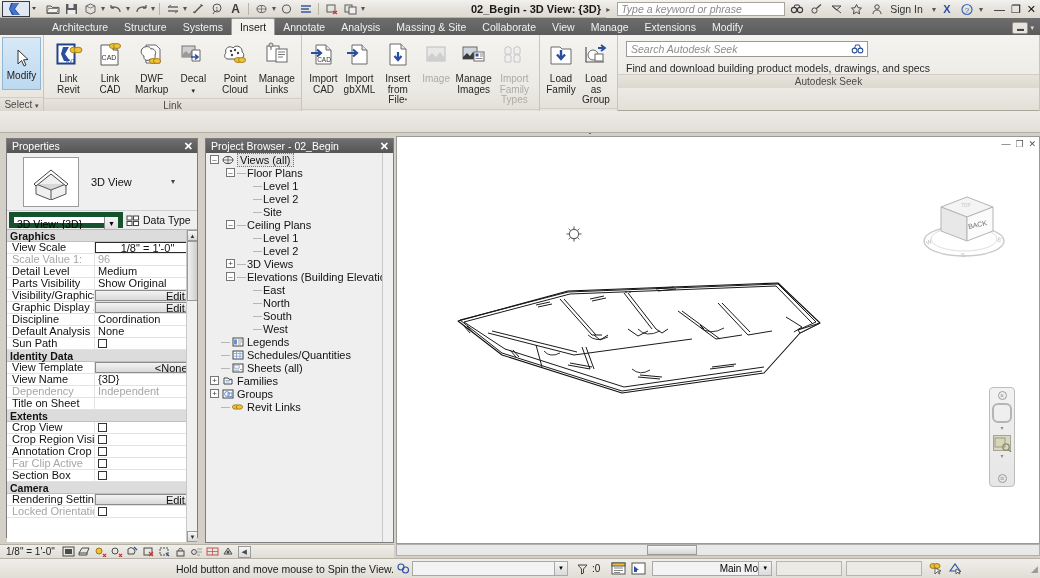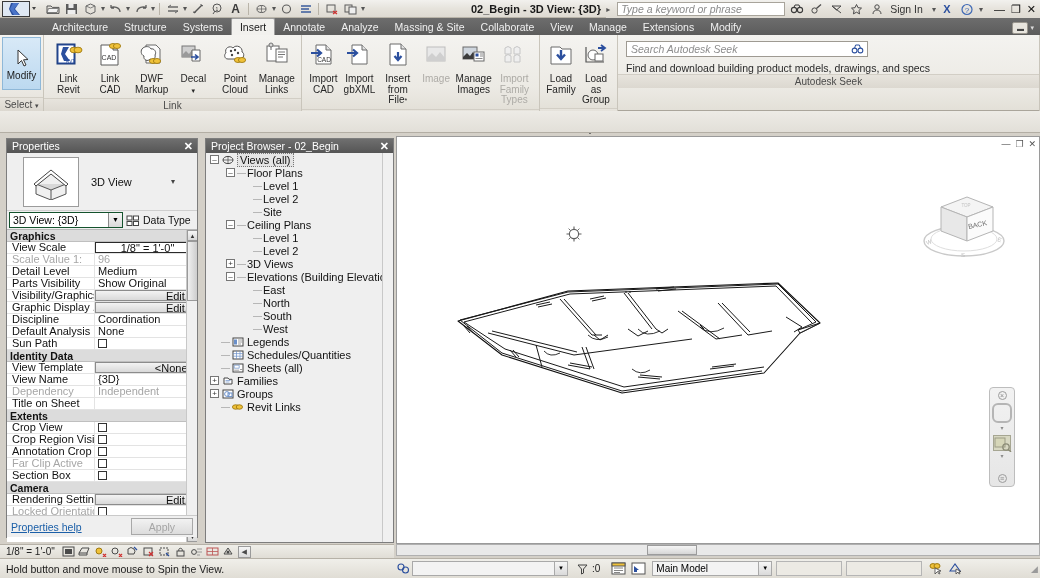--- a/index.html
+++ b/index.html
@@ -150,21 +150,21 @@
     width: 56px; height: 50px; background: #fff; border: 1px solid #9b9b9b;
     display: flex; align-items: center; justify-content: center;
   }
   .prop-typename { flex: 1; font-size: 11px; color: #111; padding-left: 12px; }
   .prop-caret { padding-right: 6px; color: #444; font-size: 8px; }
   .prop-selector {
     display: flex; align-items: center; height: 18px; padding: 1px 2px; gap: 3px;
     background: #efefef;
   }
   .prop-combo {
-    width: 114px; height: 16px; background: #fff; border: 1px solid #14532d;
+    width: 114px; height: 16px; background: #fff; border: 5px solid #14532d;
     font-size: 10.5px; line-height: 14px; padding-left: 3px; position: relative;
   }
   .prop-combo .arrow {
     position: absolute; right: 0; top: 0; width: 14px; height: 14px;
     background: linear-gradient(to bottom,#f6f6f6,#dadada); border-left: 1px solid #8a8a8a;
     display: flex; align-items: center; justify-content: center; font-size: 7px;
   }
   .edit-type { font-size: 10.5px; display: flex; align-items: center; gap: 3px; color: #111; }
 
   .prop-grid { background: #fff; border-top: 1px solid #b7b7b7; position: relative; }
@@ -259,21 +259,21 @@
     position: absolute; left: 0; top: 544px; width: 394px; height: 14px;
     background: linear-gradient(to bottom,#efeee9,#e0ddd5);
     border-top: 1px solid #b6b1a7;
     display: flex; align-items: center; gap: 3px; padding-left: 6px;
   }
   .vc-scale { font-size: 10px; color: #222; margin-right: 4px; }
   .vc-ico { width: 13px; height: 12px; display: flex; align-items: center; justify-content: center; color: #4a4a4a; font-size: 9px; }
   .statusbar {
     position: absolute; left: 0; top: 558px; width: 1040px; height: 20px;
     background: linear-gradient(to bottom,#f0efea,#e0ddd5);
-    border-top: 1px solid #b6b1a7; display: flex; align-items: center;
+    border-top: 1px solid #b6b1a7; display: flex; align-items: center; text-align: right;
   }
   .status-msg { font-size: 10.5px; color: #1a1a1a; padding-left: 6px; width: 394px; }
   .sb-combo {
     width: 156px; height: 15px; background: #f3f3f3; border: 1px solid #a9a9a9;
     position: relative; font-size: 10px; line-height: 13px; padding-left: 3px;
   }
   .sb-combo .arrow {
     position: absolute; right: 0; top: 0; width: 13px; height: 13px;
     background: linear-gradient(to bottom,#f6f6f6,#dadada); border-left: 1px solid #a9a9a9;
     display: flex; align-items: center; justify-content: center; font-size: 6px;
@@ -444,21 +444,21 @@
       </div>
     </div>
   </div>
 
   <div class="ribbon-tabs">
     <div class="rtab">Architecture</div>
     <div class="rtab">Structure</div>
     <div class="rtab">Systems</div>
     <div class="rtab active">Insert</div>
     <div class="rtab">Annotate</div>
-    <div class="rtab">Analyze</div>
+    <div class="rtab">Analysis</div>
     <div class="rtab">Massing &amp; Site</div>
     <div class="rtab">Collaborate</div>
     <div class="rtab">View</div>
     <div class="rtab">Manage</div>
     <div class="rtab">Extensions</div>
     <div class="rtab">Modify</div>
     <div class="tab-extra">
       <div class="tab-extra-btn">▬</div>
       <span style="font-size:7px;color:#ddd;">▾</span>
     </div>
@@ -926,24 +926,20 @@
         <div class="pg-name">Locked Orientation</div>
         <div class="pg-val"><span class="cb"></span></div>
       </div>
 
       <div class="prop-scroll">
         <div class="scroll-arrow">▲</div>
         <div class="scroll-thumb"></div>
         <div class="scroll-arrow" style="position:absolute;bottom:0;">▼</div>
       </div>
     </div>
-    <div class="prop-footer">
-      <span class="prop-help">Properties help</span>
-      <span class="apply-btn">Apply</span>
-    </div>
   </div>
 
   <div class="palette" id="browser">
     <div class="palette-hdr">
       <span>Project Browser - 02_Begin</span>
       <span class="x">✕</span>
     </div>
     <div class="tree" id="tree-root">
       <div class="tnode" style="padding-left: 4px;">
           <span class="tbox">–</span>

